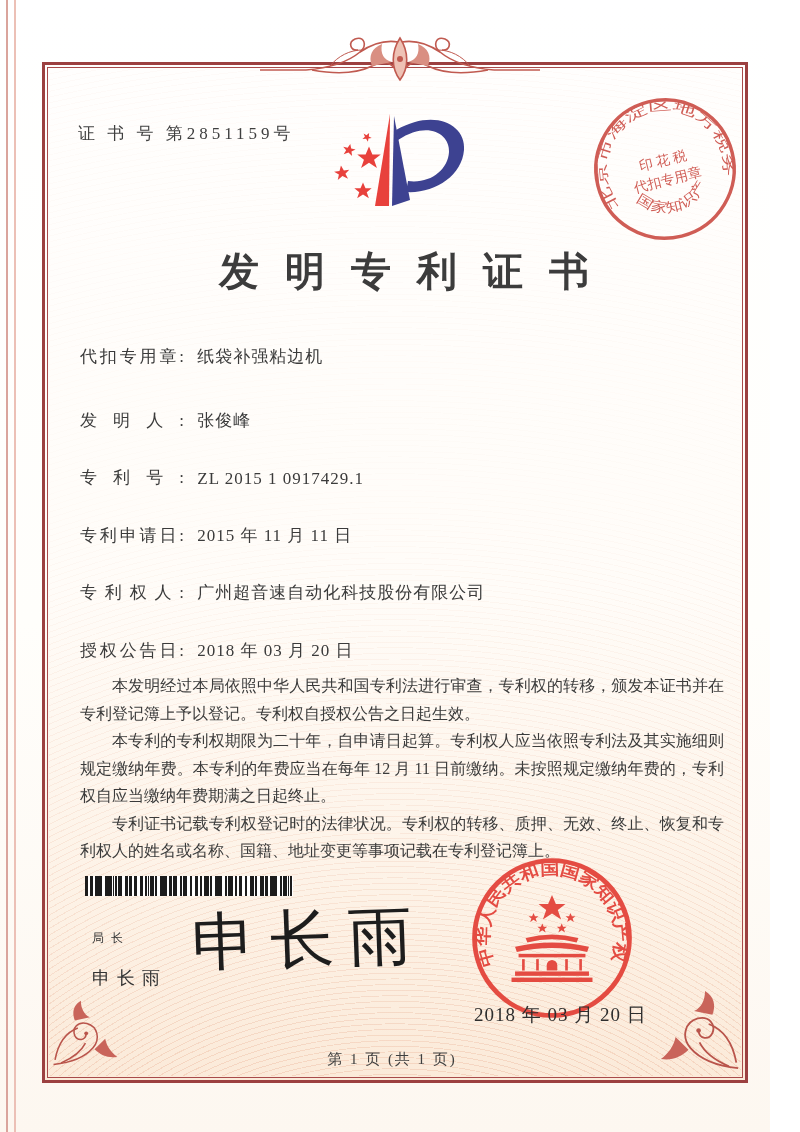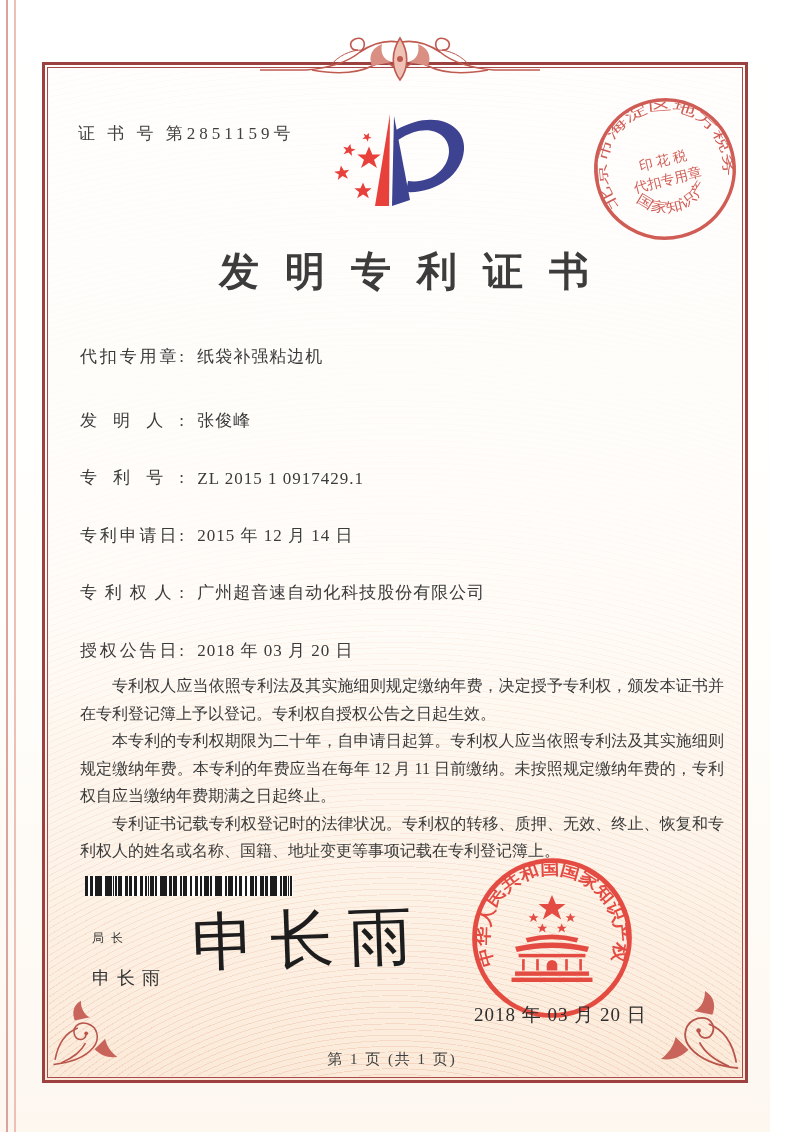--- a/index.html
+++ b/index.html
@@ -138,33 +138,33 @@
   <div class="field" style="top:409px">
     <span class="flabel">发明人:</span>
     <span class="fvalue">张俊峰</span>
   </div>
   <div class="field" style="top:466px">
     <span class="flabel">专利号:</span>
     <span class="fvalue">ZL 2015 1 0917429.1</span>
   </div>
   <div class="field" style="top:524px">
     <span class="flabel">专利申请日:</span>
-    <span class="fvalue">2015 年 12 月 14 日</span>
+    <span class="fvalue">2015 年 11 月 11 日</span>
   </div>
   <div class="field" style="top:581px">
     <span class="flabel">专利权人:</span>
     <span class="fvalue">广州超音速自动化科技股份有限公司</span>
   </div>
   <div class="field" style="top:639px">
     <span class="flabel">授权公告日:</span>
     <span class="fvalue">2018 年 03 月 20 日</span>
   </div>
 
   <div class="body-text">
-    <p>专利权人应当依照专利法及其实施细则规定缴纳年费，决定授予专利权，颁发本证书并在专利登记簿上予以登记。专利权自授权公告之日起生效。</p>
+    <p>本发明经过本局依照中华人民共和国专利法进行审查，专利权的转移，颁发本证书并在专利登记簿上予以登记。专利权自授权公告之日起生效。</p>
     <p>本专利的专利权期限为二十年，自申请日起算。专利权人应当依照专利法及其实施细则规定缴纳年费。本专利的年费应当在每年 12 月 11 日前缴纳。未按照规定缴纳年费的，专利权自应当缴纳年费期满之日起终止。</p>
     <p>专利证书记载专利权登记时的法律状况。专利权的转移、质押、无效、终止、恢复和专利权人的姓名或名称、国籍、地址变更等事项记载在专利登记簿上。</p>
   </div>
 
   <div class="barcode"></div>
 
   <div class="director-title">局长</div>
   <div class="director-name">申长雨</div>
   <div class="signature-script">申长雨</div>
 

